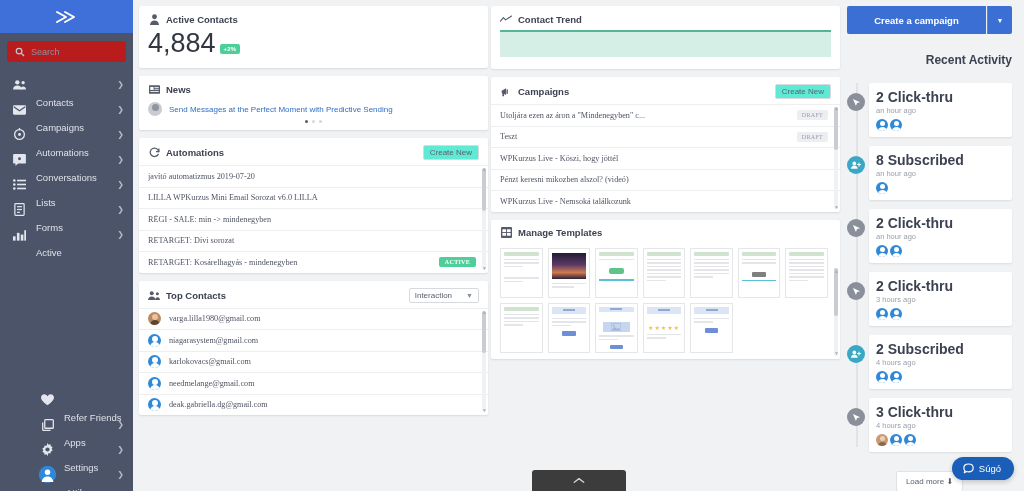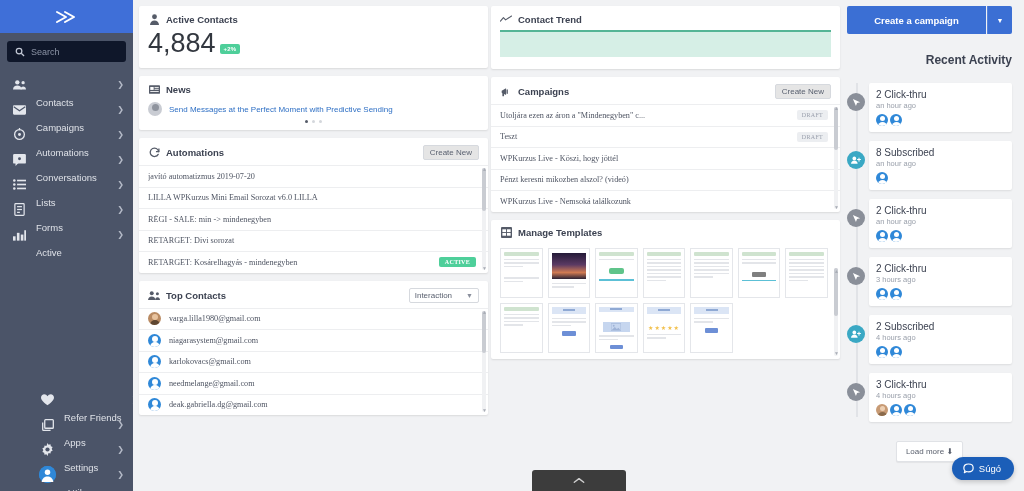--- a/index.html
+++ b/index.html
@@ -19,21 +19,21 @@
     flex-shrink: 0;
     position: relative;
   }
   .logo-bar {
     height: 33px; background: #3f6fd8;
     display: flex; align-items: center; justify-content: center;
   }
   .logo-bar svg { display: block; }
   .search-wrap { padding: 8px 7px 6px 7px; }
   .search-box {
-    background: #0f172a; border: none; border-radius: 3px;
+    background: #b91c1c; border: none; border-radius: 3px;
     height: 21px; width: 100%;
     display: flex; align-items: center; gap: 6px;
     padding: 0 8px;
   }
   .search-box .s-ico { width: 10px; height: 10px; flex-shrink: 0; }
   .search-box input {
     background: transparent; border: none; outline: none;
     color: #b9bfcc; font-size: 9px;
     font-family: "Liberation Sans", sans-serif;
     width: 100%; padding: 0;
@@ -76,21 +76,21 @@
     box-shadow: 0 1px 2px rgba(0,0,0,.10);
   }
   .card-head {
     display: flex; align-items: center;
     padding: 7px 9px 5px 9px;
     gap: 6px;
   }
   .card-head .hd-ico { width: 12px; height: 12px; display: flex; align-items: center; justify-content: center; flex-shrink: 0; }
   .card-head .hd-title { font-size: 9.5px; color: #3c4251; font-weight: bold; flex: 1; }
   .btn-sm {
-    border: 1px solid #d6d9de; background: #e5e5e5; border-radius: 2px;
+    border: 1px solid #d6d9de; background: #5eead4; border-radius: 2px;
     font-size: 8px; color: #5a6170; padding: 2px 6px; cursor: pointer;
     font-family: "Liberation Sans", sans-serif; white-space: nowrap;
   }
   .select-sm {
     border: 1px solid #d6d9de; background: #fff; border-radius: 2px;
     font-size: 8px; color: #5a6170; padding: 2px 5px; cursor: pointer;
     display: flex; align-items: center; gap: 14px; white-space: nowrap;
   }
   .select-sm .cv { font-size: 7px; color: #8a8f9c; }
 
@@ -202,21 +202,21 @@
     padding: 6px 7px 6px 7px; margin-bottom: 9px; position: relative; min-height: 45px;
   }
   .act .bullet {
     position: absolute; left: -22px; top: 10px;
     width: 18px; height: 18px; border-radius: 50%;
     display: flex; align-items: center; justify-content: center;
     color: #fff;
   }
   .bullet.click { background: #8a8f99; }
   .bullet.sub { background: #3aa8c4; }
-  .act .a-title { font-size: 10px; color: #3c4251; font-weight: normal; }
+  .act .a-title { font-size: 14px; color: #3c4251; font-weight: bold; }
   .act .a-time { font-size: 7.5px; color: #9aa0ab; margin-top: 1px; }
   .act .a-avs { display: flex; gap: 2px; margin-top: 4px; }
   .a-av { width: 12px; height: 12px; border-radius: 50%; background: #2f88d8; position: relative; overflow: hidden; }
   .a-av::after { content:""; position:absolute; width:5px; height:5px; background:#fff; border-radius:50%; left:3.5px; top:2px; }
   .a-av::before { content:""; position:absolute; width:9px; height:5px; background:#fff; border-radius:5px 5px 0 0; left:1.5px; top:7.5px; }
   .a-av.photo { background:#c79a74; }
   .a-av.photo::after { background:#edd0b4; }
   .a-av.photo::before { background:#8a6a4b; }
 
   .load-wrap { display: flex; justify-content: center; padding: 2px 0 0 0; }

